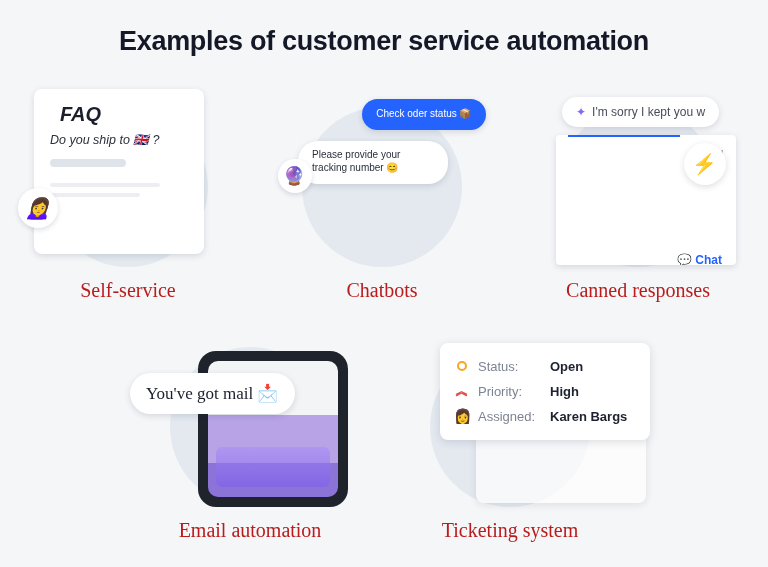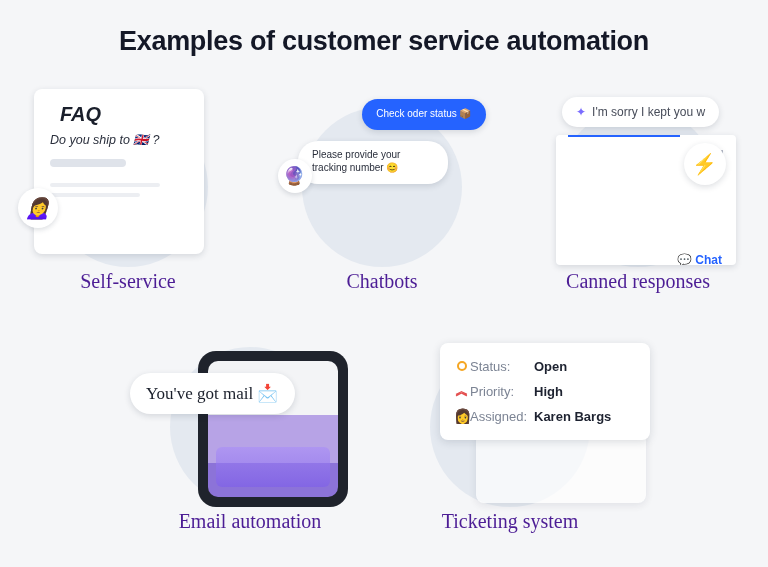--- a/index.html
+++ b/index.html
@@ -45,22 +45,22 @@
   .circle {
     width:160px;
     height:160px;
     background: var(--circle);
     border-radius:50%;
     position:relative;
     margin:0 auto;
   }
   .label {
     font-size:20px;
-    margin-top:3px;
-    color:#4c1d95;
+    margin-top:12px;
+    color:#b91c1c;
   }
 
   
   .faq-sheet {
     position:absolute;
     left: -14px;
     top: -18px;
     width: 170px;
     height: 165px;
     background:#fff;
@@ -228,21 +228,21 @@
   }
   .ticket-card-back {
     position:absolute;
     top:86px; left:46px;
     width:170px; height:70px;
     background:#fff;
     border-radius:8px;
     box-shadow:0 2px 8px var(--shadow);
     opacity:.7;
   }
-  .trow { display:flex; align-items:center; padding:4px 0; }
+  .trow { display:flex; align-items:center; gap:8px; padding:4px 0; }
   .trow .ic { width:16px; text-align:center; }
   .trow .lab { color:#7c8494; width:64px; }
   .trow .val { font-weight:700; color:#1d2230; }
   .dot-open {
     width:10px;height:10px;border:2px solid #f5a623;border-radius:50%;display:inline-block;
   }
   .priority-ic { color:#e34d4d; font-weight:700; }
   .assign-avatar { font-size:14px; }
 </style>
 </head>

